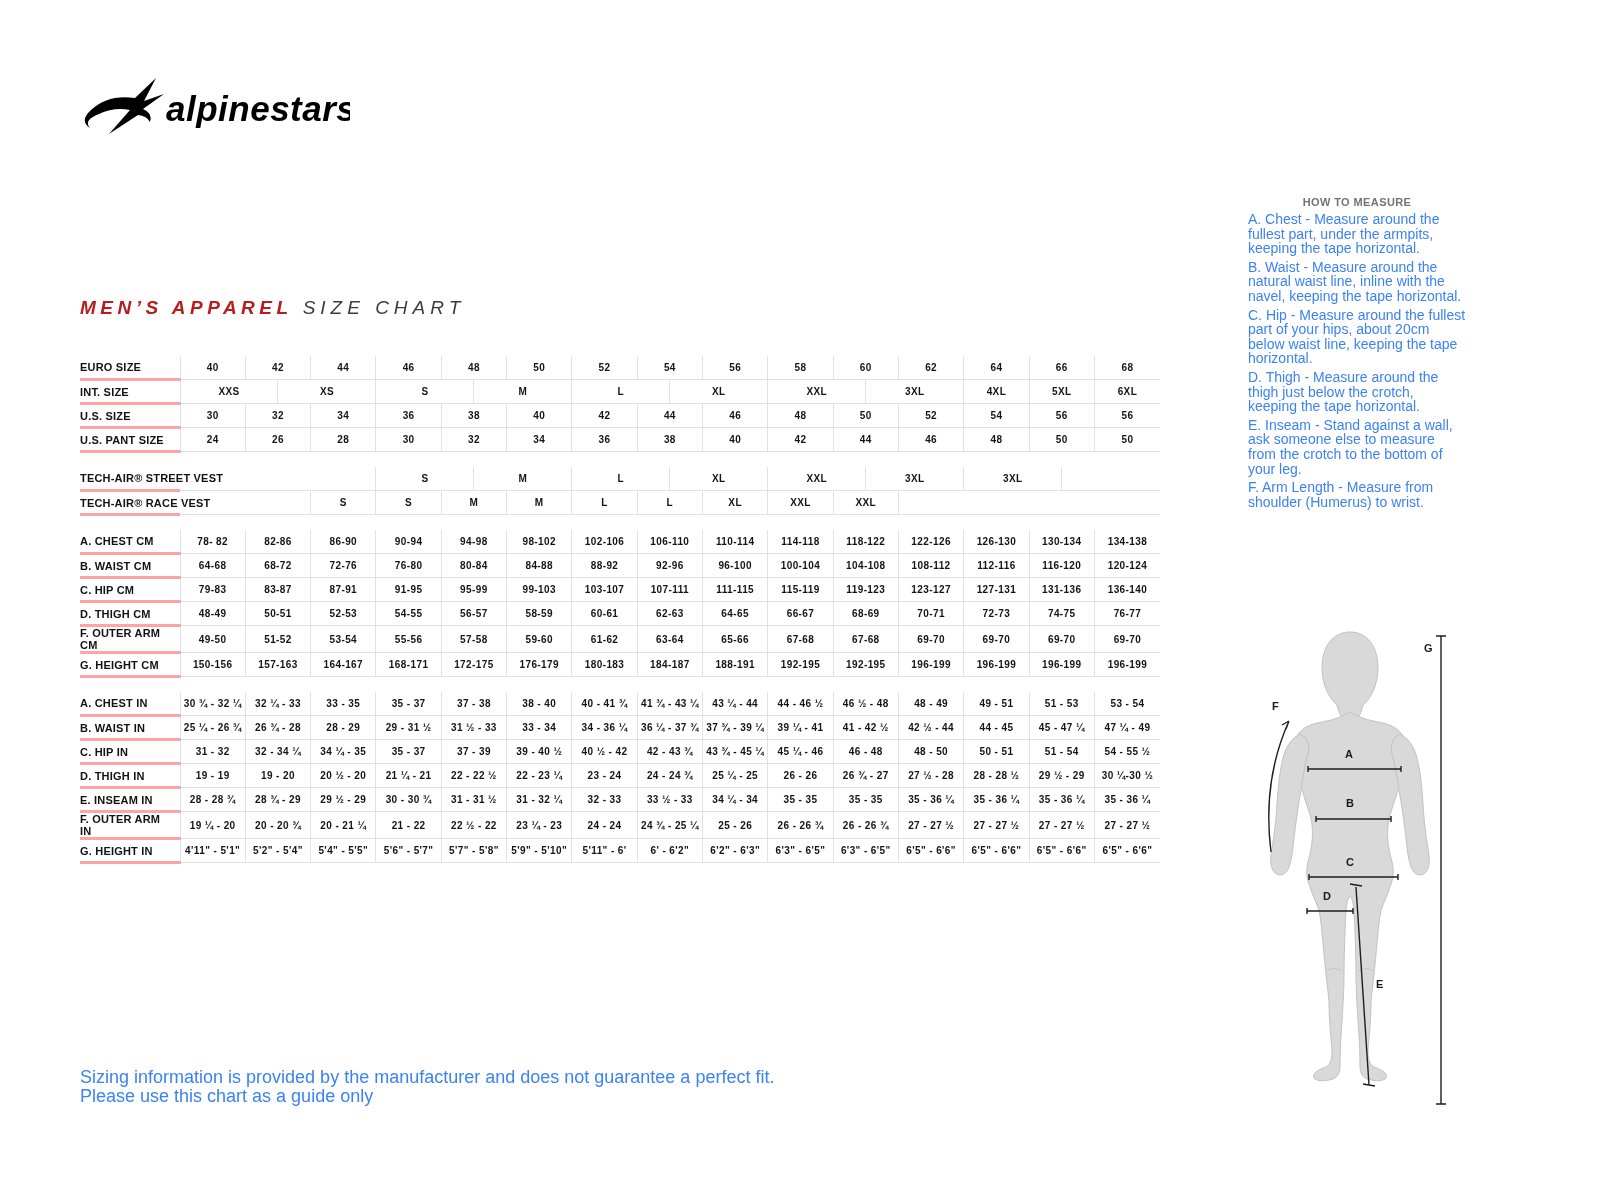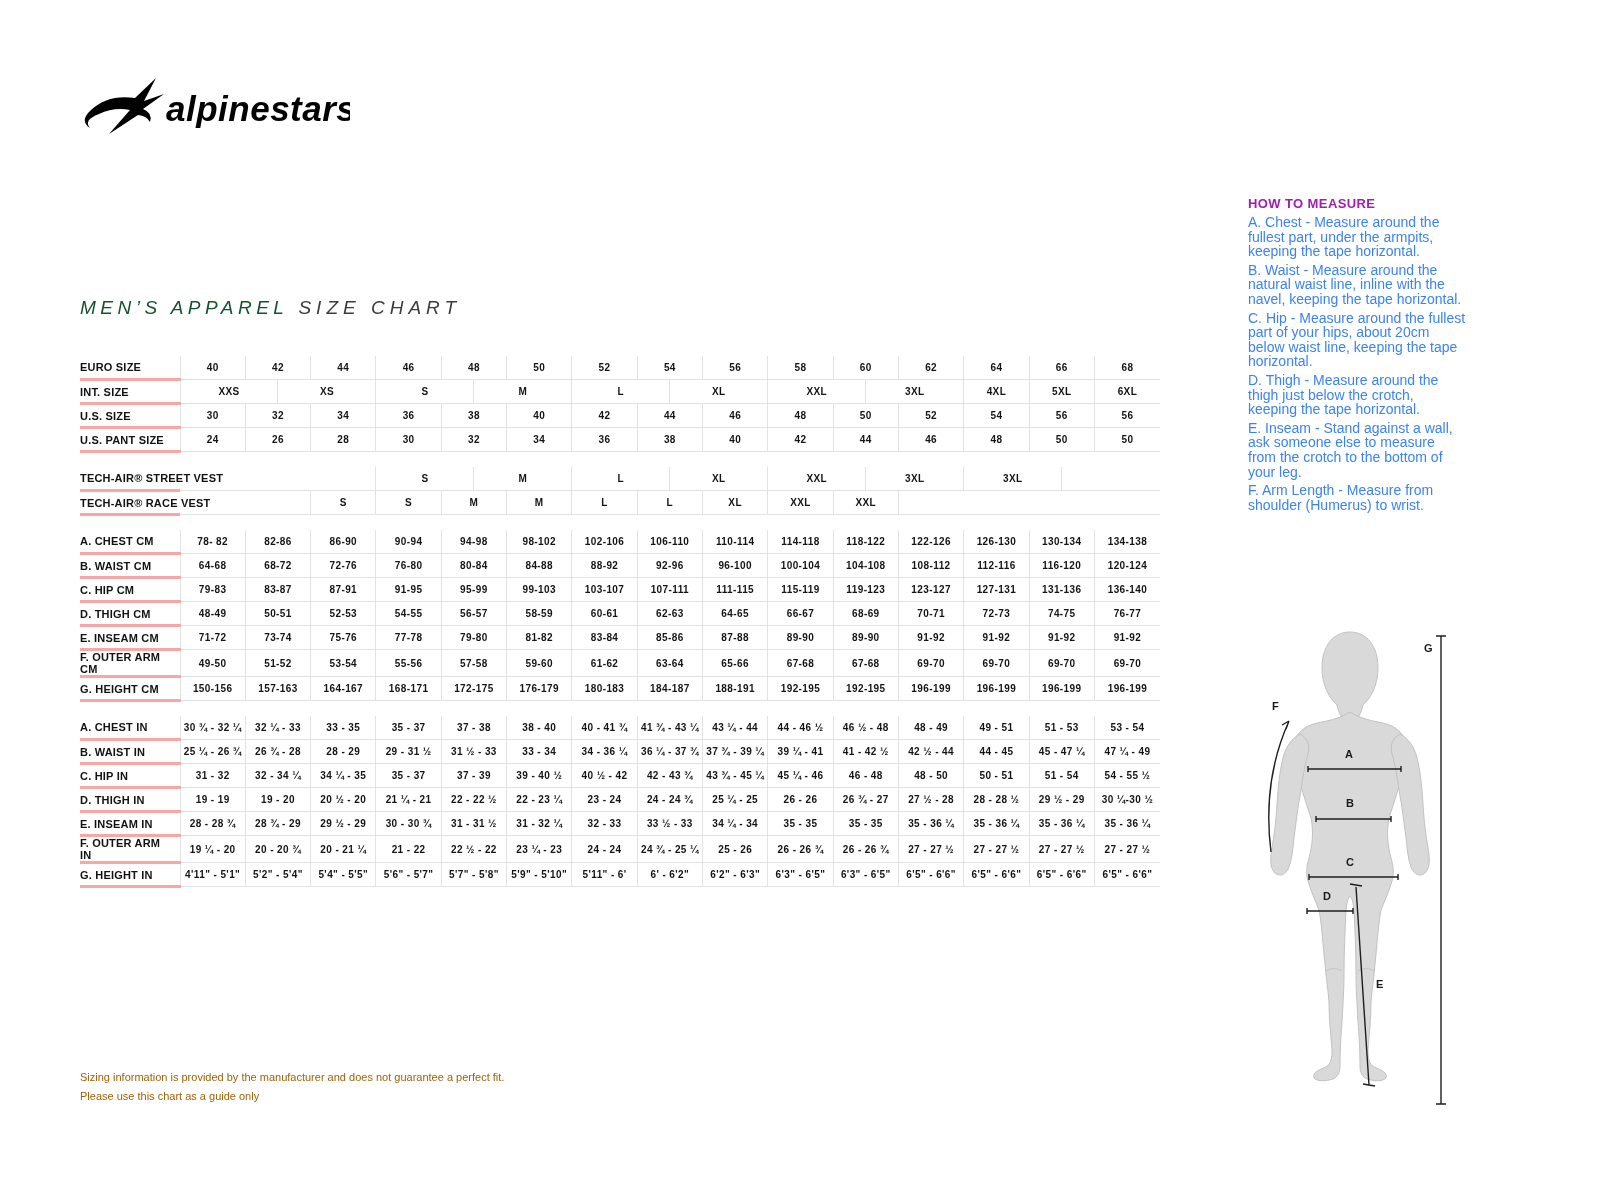--- a/index.html
+++ b/index.html
@@ -5,51 +5,51 @@
   html,body{margin:0;padding:0;background:#fff;}
   body{width:1600px;height:1200px;position:relative;overflow:hidden;
        font-family:"Liberation Sans",sans-serif;color:#111;}
   .abs{position:absolute;}
 
   
   #logo{left:78px;top:74px;width:272px;height:70px;}
 
   
   #title{left:80px;top:297px;font-style:italic;font-size:19px;white-space:nowrap;}
-  #title .t1{font-weight:400;letter-spacing:4.5px;color:#14532d;}
+  #title .t1{font-weight:700;letter-spacing:4.5px;color:#b91c1c;}
   #title .t2{font-weight:400;letter-spacing:5px;color:#3c3c3c;margin-left:10px;}
 
   
   #size-table{left:80px;top:356px;}
   table{border-collapse:collapse;table-layout:fixed;width:1080px;}
   col.lblcol{width:100px;}
   th.rowlabel{text-align:left;vertical-align:middle;font-size:11px;font-weight:700;
       letter-spacing:.2px;padding:0;white-space:pre;line-height:12px;
       border-bottom:3px solid #fca5a5;color:#121212;}
   td{border-left:1px solid #e2e2e2;border-bottom:1px solid #e2e2e2;text-align:center;
      vertical-align:middle;font-size:10px;font-weight:700;letter-spacing:.4px;
      height:23px;padding:0 1px;line-height:11px;color:#141414;white-space:nowrap;
      overflow:hidden;}
   td.noleft{border-left:none;}
   tr.gap td{border:none;height:14px;}
 
   
   #howto{left:1248px;top:196px;width:218px;}
-  #howto h3{margin:0 0 2px 0;font-size:13px;font-weight:700;letter-spacing:.4px;color:#a21caf;}
+  #howto h3{margin:0 0 2px 0;font-size:11px;font-weight:700;letter-spacing:.4px;color:#737373;text-align:center;}
   #howto p{margin:4px 0 0 0;font-size:14px;line-height:14.6px;font-weight:400;color:#3b82f6;}
 
   
   #figure{left:1228px;top:626px;width:244px;height:524px;}
   #figure text{font-family:"Liberation Sans",sans-serif;font-size:11px;font-weight:700;fill:#1a1a1a;}
   .mline{stroke:#1e1e1e;stroke-width:1.4;fill:none;}
   .bodyfill{fill:#d9d9d9;stroke:#c2c2c2;stroke-width:1;}
   .joint{stroke:#c6c6c6;stroke-width:1;fill:none;}
 
   
-  #footer{left:80px;top:1068px;font-size:11px;line-height:19px;color:#a16207;}
+  #footer{left:80px;top:1068px;font-size:18px;line-height:19px;color:#3b82f6;}
 </style>
 </head>
 <body>
 
 <svg id="logo" class="abs" viewBox="0 0 272 70">
   <g>
     <path fill="#000" d="M78 4 L57 24 Q30 20 13 36 Q1 47 12 54 Q5 46 21 40 Q36 33 52 36 L31 60 L60 41 Q69 42 72 48 Q75 39 65 35 L86 20 L66 27 Z"></path>
   </g>
   <text x="88" y="47" font-style="italic" font-weight="bold" font-size="35" letter-spacing="0.5" fill="#000" stroke="#ffffff" stroke-width="1.3" paint-order="stroke">alpinestars</text>
 </svg>
@@ -258,38 +258,20 @@
           <td colspan="2">58-59</td>
           <td colspan="2">60-61</td>
           <td colspan="2">62-63</td>
           <td colspan="2">64-65</td>
           <td colspan="2">66-67</td>
           <td colspan="2">68-69</td>
           <td colspan="2">70-71</td>
           <td colspan="2">72-73</td>
           <td colspan="2">74-75</td>
           <td colspan="2">76-77</td>
-        </tr>
-        <tr>
-          <th class="rowlabel">E. INSEAM CM</th>
-          <td colspan="2">71-72</td>
-          <td colspan="2">73-74</td>
-          <td colspan="2">75-76</td>
-          <td colspan="2">77-78</td>
-          <td colspan="2">79-80</td>
-          <td colspan="2">81-82</td>
-          <td colspan="2">83-84</td>
-          <td colspan="2">85-86</td>
-          <td colspan="2">87-88</td>
-          <td colspan="2">89-90</td>
-          <td colspan="2">89-90</td>
-          <td colspan="2">91-92</td>
-          <td colspan="2">91-92</td>
-          <td colspan="2">91-92</td>
-          <td colspan="2">91-92</td>
         </tr>
         <tr>
           <th class="rowlabel">F. OUTER ARM
 CM</th>
           <td colspan="2">49-50</td>
           <td colspan="2">51-52</td>
           <td colspan="2">53-54</td>
           <td colspan="2">55-56</td>
           <td colspan="2">57-58</td>
           <td colspan="2">59-60</td>

